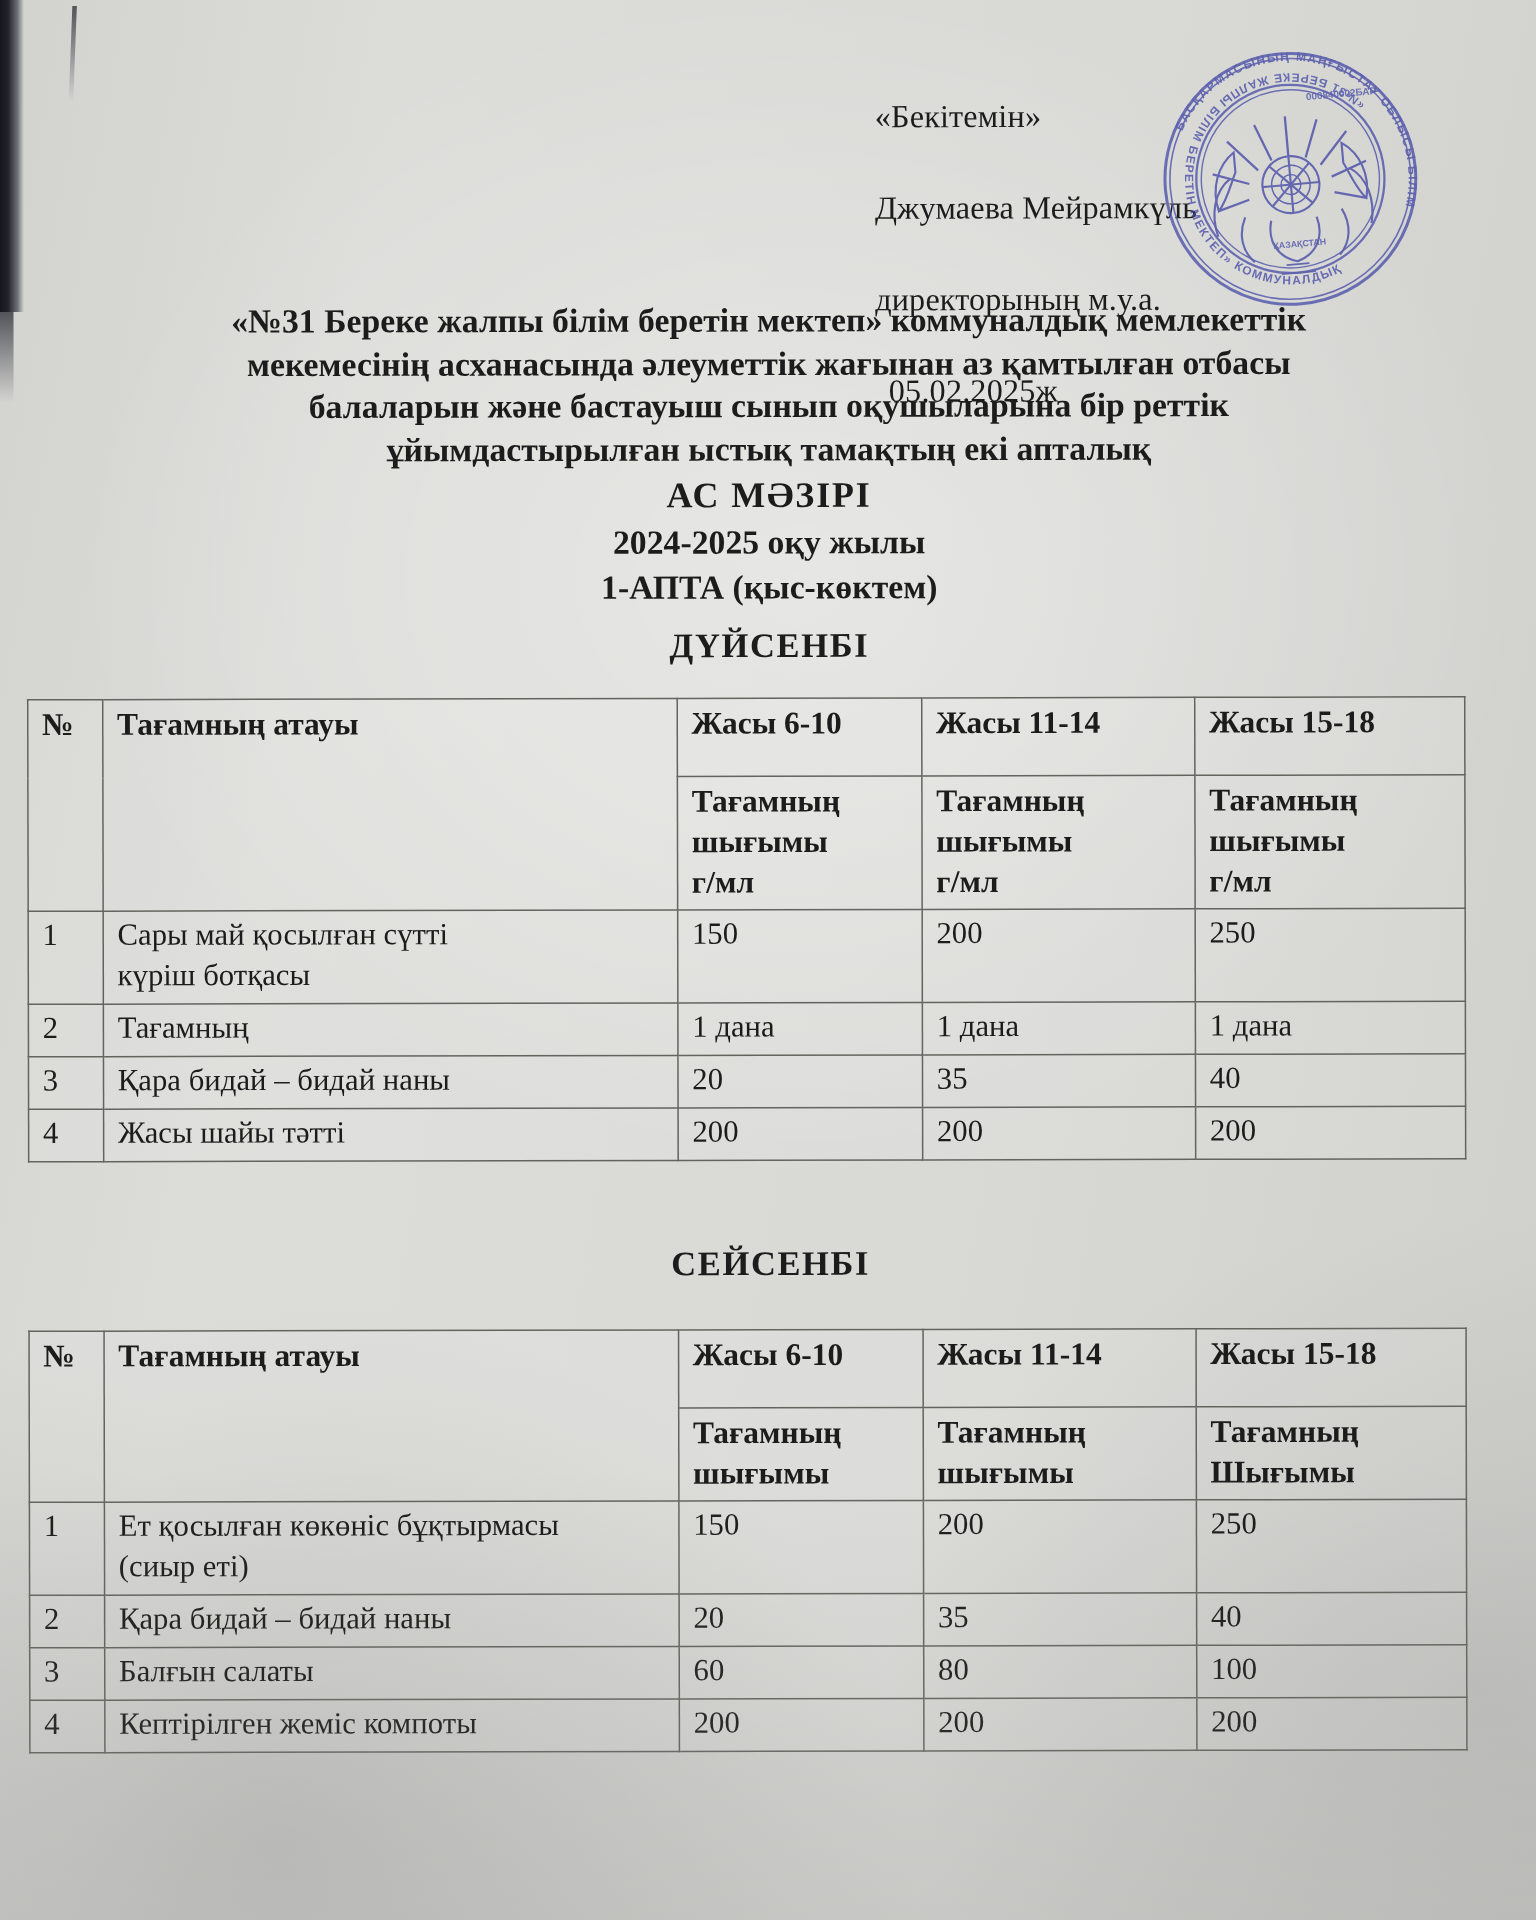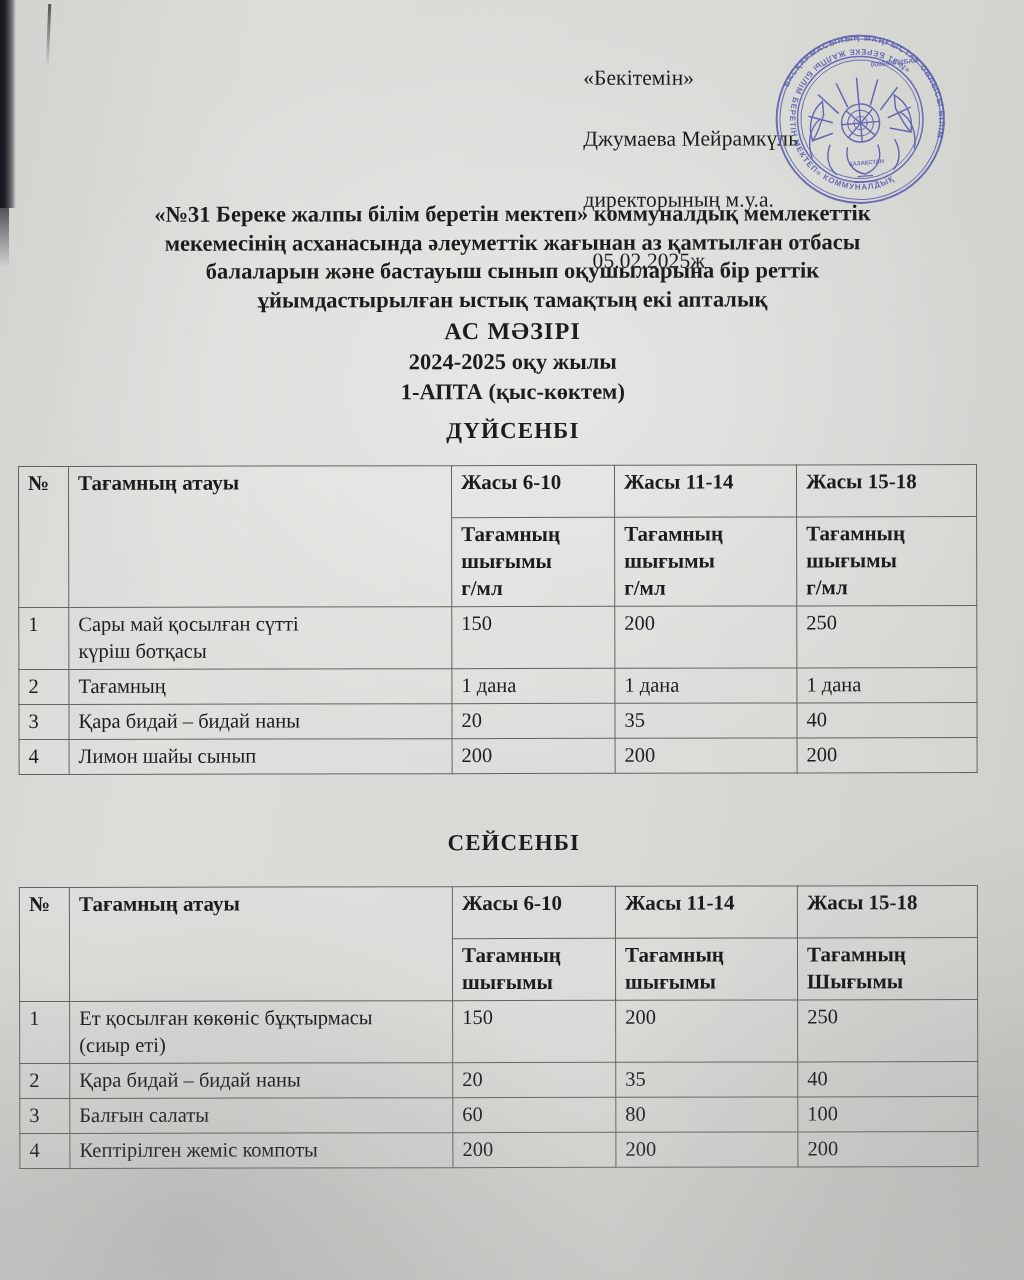--- a/index.html
+++ b/index.html
@@ -283,21 +283,21 @@
         </tr>
         <tr>
           <td class="td-num">3</td>
           <td>Қара бидай – бидай наны</td>
           <td>20</td>
           <td>35</td>
           <td>40</td>
         </tr>
         <tr>
           <td class="td-num">4</td>
-          <td>Лимон шайы сынып</td>
+          <td>Жасы шайы тәтті</td>
           <td>200</td>
           <td>200</td>
           <td>200</td>
         </tr>
       </tbody>
     </table>
 
     <div class="day-heading" id="day-2-heading">СЕЙСЕНБІ</div>
 
     <table class="menu" id="table-2">

